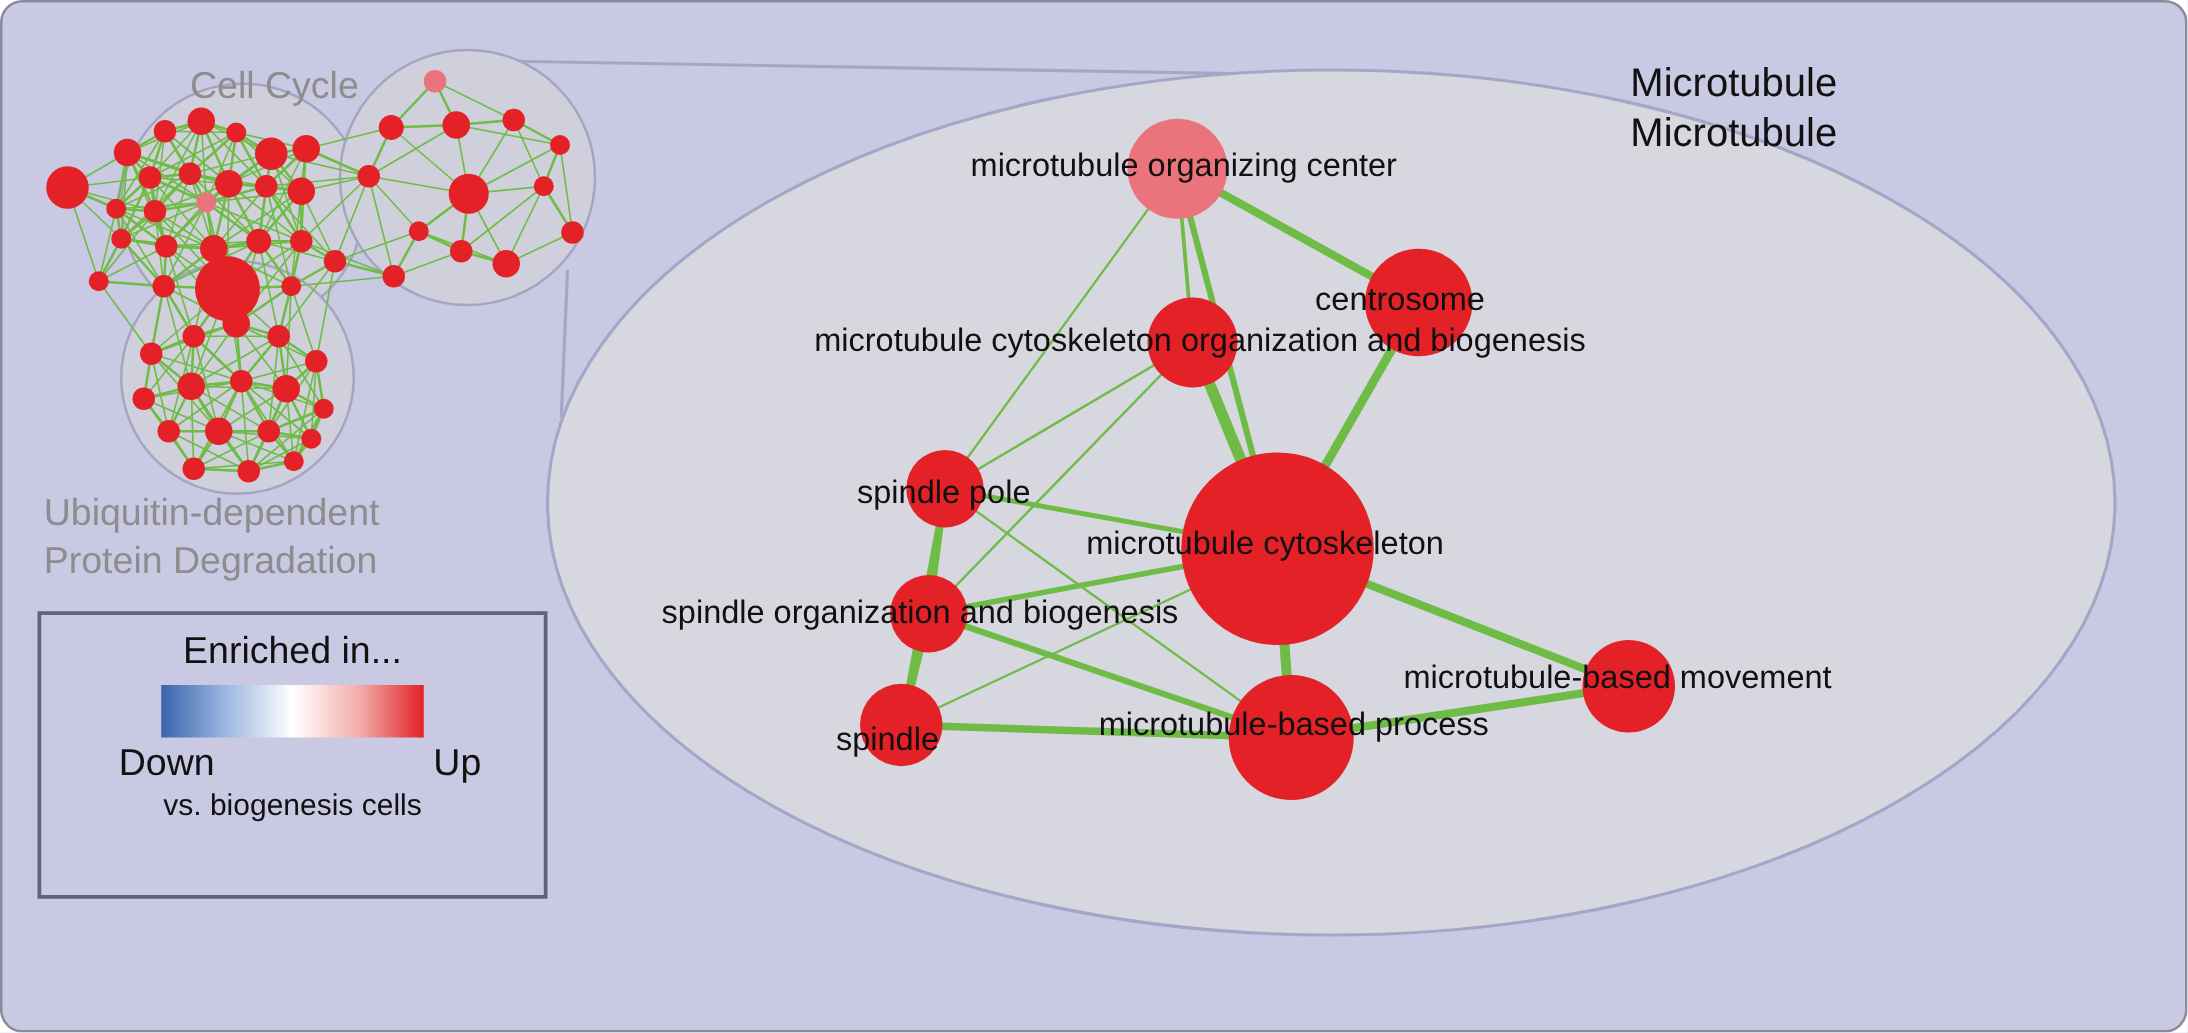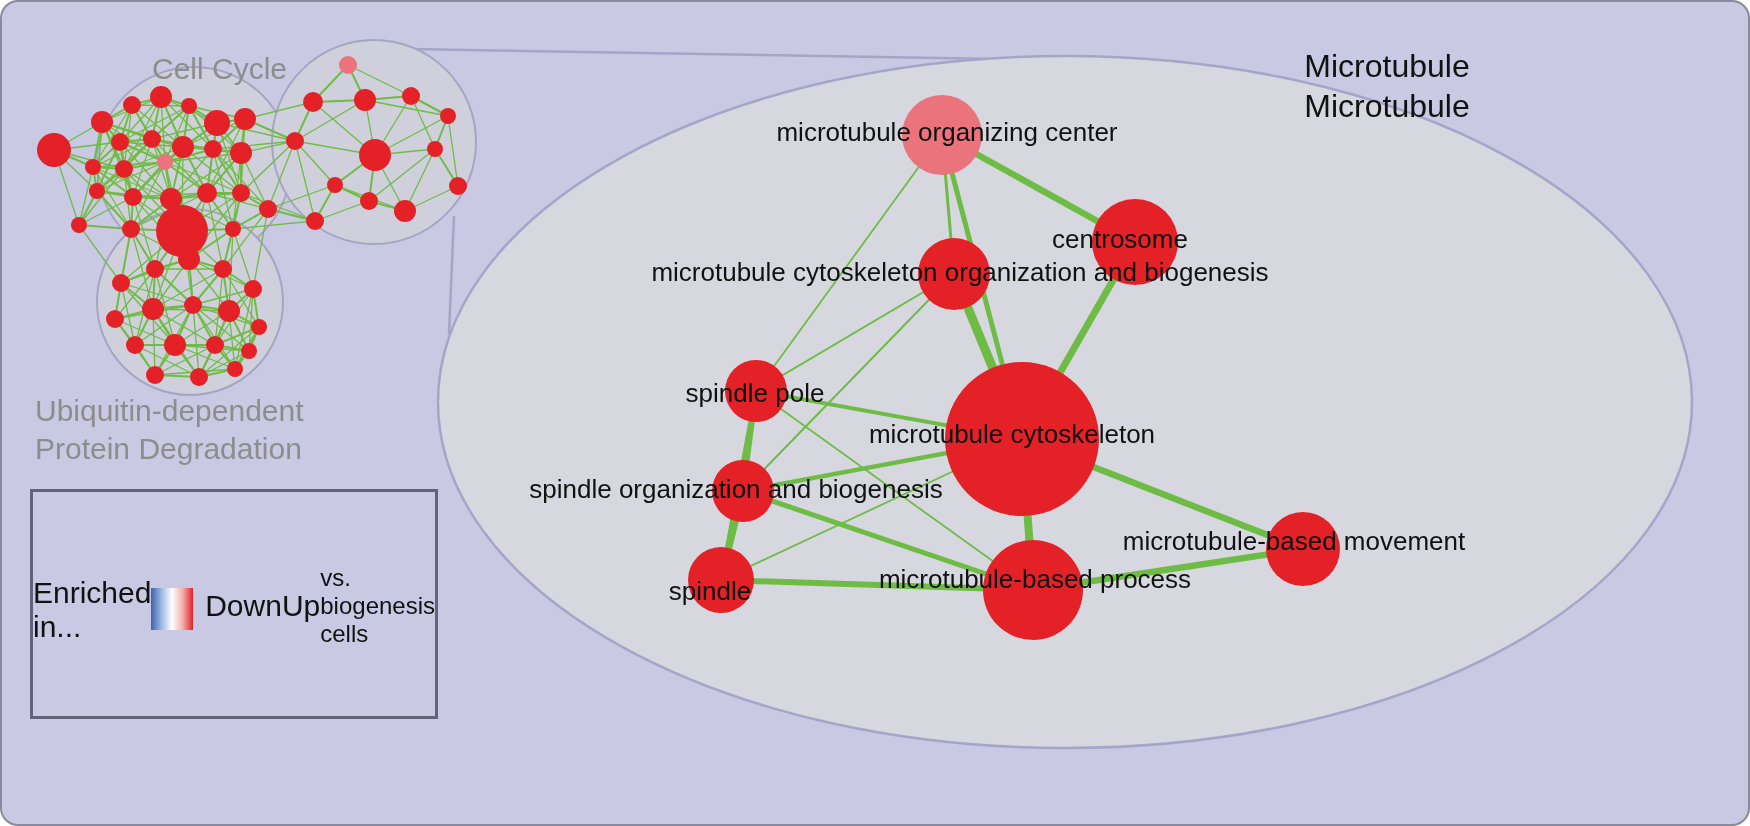--- a/index.html
+++ b/index.html
@@ -10,21 +10,21 @@
   svg{position:absolute;left:0;top:0;}
   svg text{font-family:"Liberation Sans",sans-serif;}
   .overlay{position:absolute;left:0;top:0;width:100%;height:100%;pointer-events:none;}
   .cluster-label{position:absolute;color:#8d8d8d;font-size:30px;line-height:38px;}
   .cluster-label.cc{left:95px;top:48px;width:190px;text-align:right;}
   .cluster-label.ub{left:33px;top:390px;text-align:left;}
   .main-title{position:absolute;left:1275px;top:44px;width:220px;text-align:center;
     color:#111111;font-size:32px;line-height:40px;}
   .legend{
     position:absolute;left:28px;top:487px;width:408px;height:230px;box-sizing:border-box;
-    border:3px solid #62627a;display:flex;align-items:center;
+    border:3px solid #62627a;display:flex;flex-direction:column;align-items:center;
   }
   .legend-title{font-size:30px;color:#111;margin-top:12px;}
   .legend-gradient{width:210px;height:42px;margin-top:10px;}
   .legend-scale{width:290px;display:flex;justify-content:space-between;font-size:30px;color:#111;margin-top:4px;margin-left:12px;}
   .legend-sub{font-size:24px;color:#111;margin-top:3px;}
 </style>
 </head>
 <body>
 
 <div class="canvas" style="background: rgb(201, 201, 227);">

